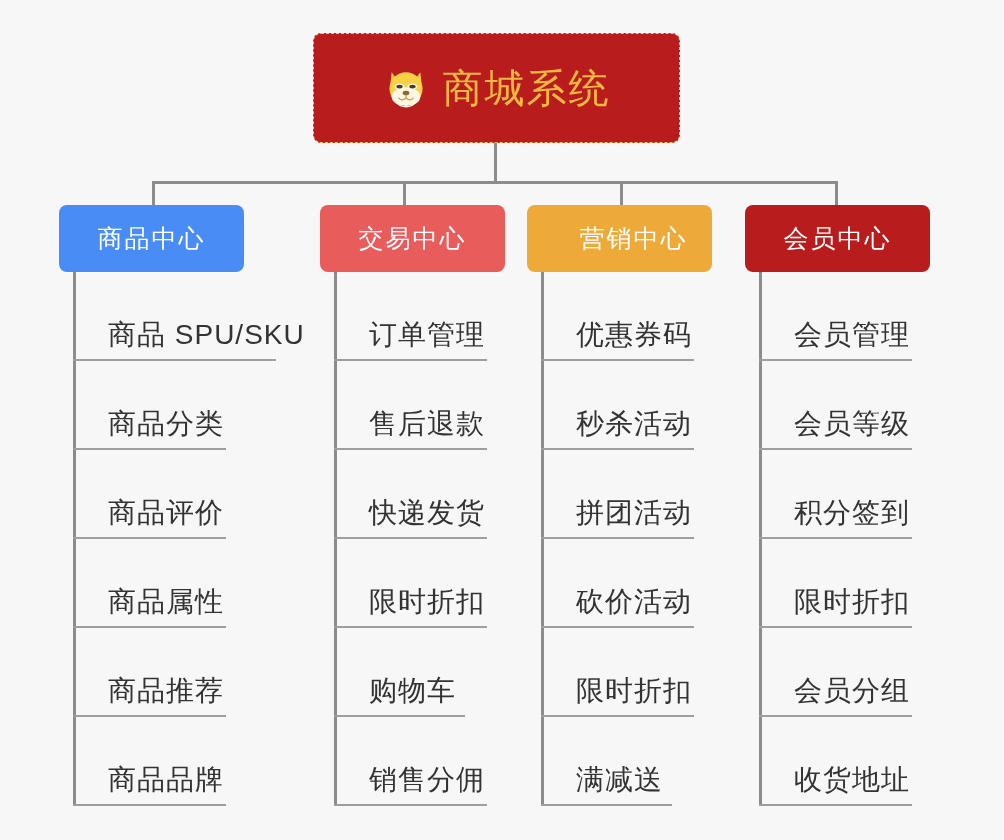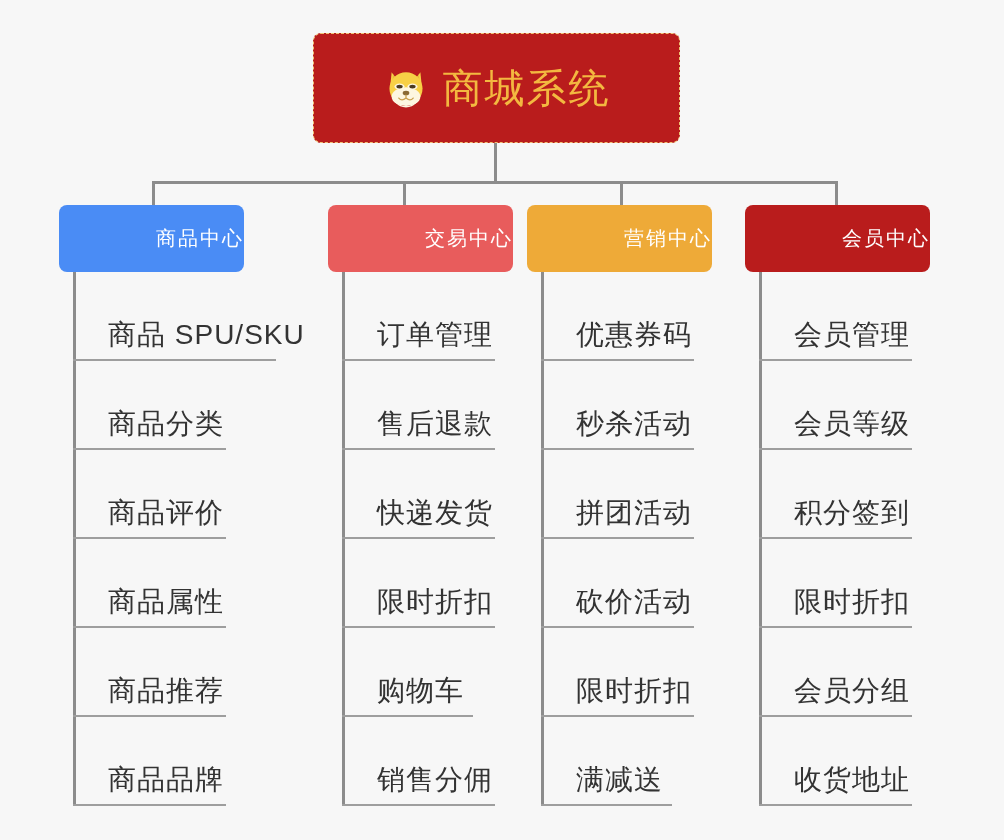--- a/index.html
+++ b/index.html
@@ -39,23 +39,23 @@
   .conn{position:absolute;background:#8c8c8c;}
   .conn-v{width:3px;}
   .conn-h{height:3px;}
 
   
   .branch{position:absolute;top:205px;}
   .branch-header{
     position:relative;
     height:67px;
     border-radius:8px;
-    display:flex;align-items:center;justify-content:flex-end;
+    display:flex;align-items:center;justify-content:center;
     color:#ffffff;
-    font-size:20px;
+    font-size:25px;
     letter-spacing:2px;
     box-sizing:border-box;
   }
   
   .branch-spine{
     position:absolute;
     left:14px;
     top:67px;
     width:3px;
     background:#8c8c8c;
@@ -148,21 +148,21 @@
         <span class="leaf-underline" style="width:153px;"></span>
         <span class="leaf-label">商品推荐</span>
       </li>
       <li class="leaf">
         <span class="leaf-underline" style="width:153px;"></span>
         <span class="leaf-label">商品品牌</span>
       </li>
     </ul>
   </div>
 
-  <div class="branch" style="left:328px;width:185px;font-family:Liberation Mono, monospace;">
+  <div class="branch" style="left:320px;width:185px;font-family:Liberation Mono, monospace;">
     <div class="branch-header" style="background:#e85c5c;">
       <span>交易中心</span>
     </div>
     <div class="branch-spine" style="height:534px;"></div>
     <ul class="leaf-list">
       <li class="leaf">
         <span class="leaf-underline" style="width:153px;"></span>
         <span class="leaf-label">订单管理</span>
       </li>
       <li class="leaf">

